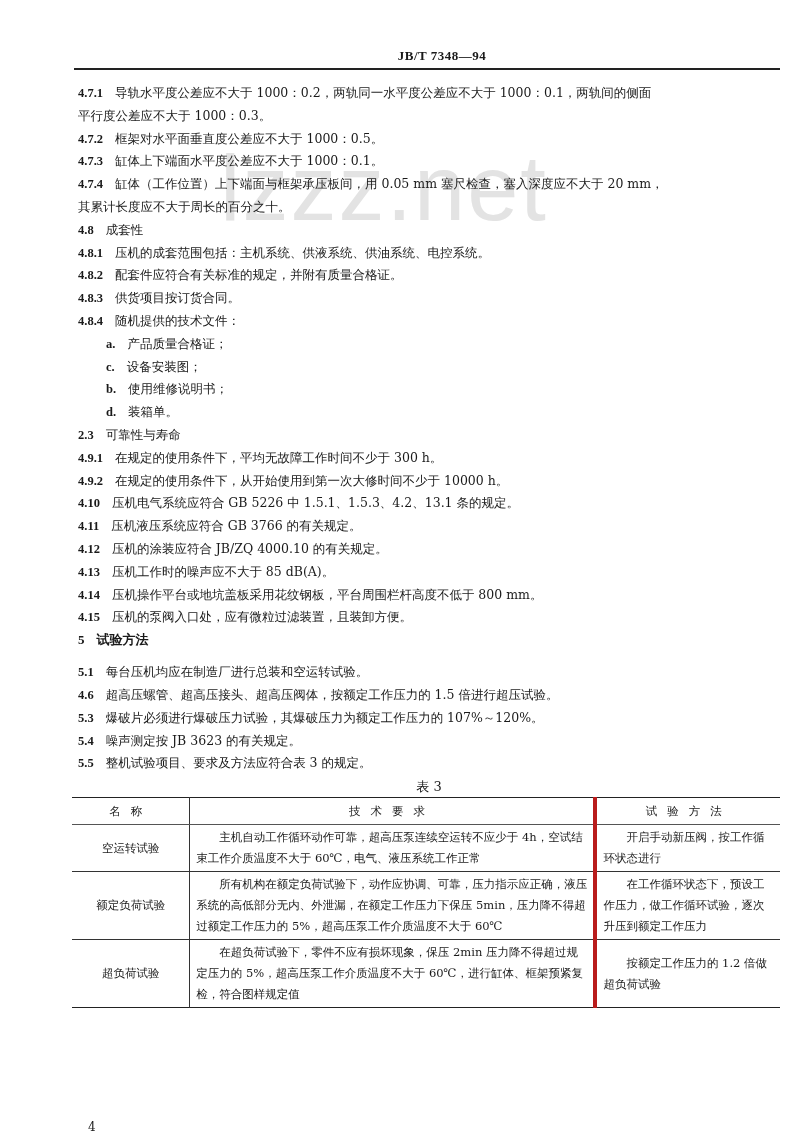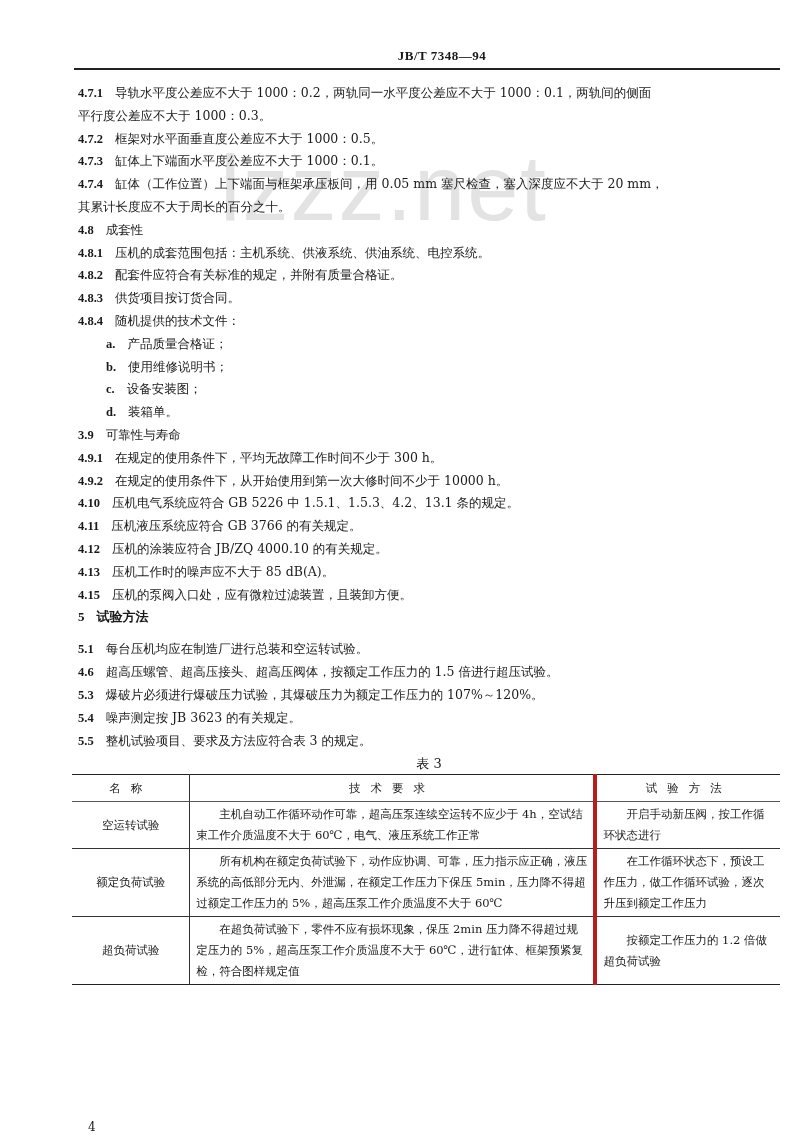--- a/index.html
+++ b/index.html
@@ -50,31 +50,32 @@
   <div class="line"><span class="num">4.7.3</span><span>缸体上下端面水平度公差应不大于 1000：0.1。</span></div>
   <div class="line"><span class="num">4.7.4</span><span>缸体（工作位置）上下端面与框架承压板间，用 0.05 mm 塞尺检查，塞入深度应不大于 20 mm，</span></div>
   <div class="line cont">其累计长度应不大于周长的百分之十。</div>
   <div class="line"><span class="num">4.8</span><span>成套性</span></div>
   <div class="line"><span class="num">4.8.1</span><span>压机的成套范围包括：主机系统、供液系统、供油系统、电控系统。</span></div>
   <div class="line"><span class="num">4.8.2</span><span>配套件应符合有关标准的规定，并附有质量合格证。</span></div>
   <div class="line"><span class="num">4.8.3</span><span>供货项目按订货合同。</span></div>
   <div class="line"><span class="num">4.8.4</span><span>随机提供的技术文件：</span></div>
 
   <div class="line indent-a"><span class="num">a.</span><span>产品质量合格证；</span></div>
+  <div class="line indent-a"><span class="num">c.</span><span>设备安装图；</span></div>
   <div class="line indent-a"><span class="num">b.</span><span>使用维修说明书；</span></div>
-  <div class="line indent-a"><span class="num">c.</span><span>设备安装图；</span></div>
   <div class="line indent-a"><span class="num">d.</span><span>装箱单。</span></div>
 
-  <div class="line"><span class="num">3.9</span><span>可靠性与寿命</span></div>
+  <div class="line"><span class="num">2.3</span><span>可靠性与寿命</span></div>
   <div class="line"><span class="num">4.9.1</span><span>在规定的使用条件下，平均无故障工作时间不少于 300 h。</span></div>
   <div class="line"><span class="num">4.9.2</span><span>在规定的使用条件下，从开始使用到第一次大修时间不少于 10000 h。</span></div>
   <div class="line"><span class="num">4.10</span><span>压机电气系统应符合 GB 5226 中 1.5.1、1.5.3、4.2、13.1 条的规定。</span></div>
   <div class="line"><span class="num">4.11</span><span>压机液压系统应符合 GB 3766 的有关规定。</span></div>
   <div class="line"><span class="num">4.12</span><span>压机的涂装应符合 JB/ZQ 4000.10 的有关规定。</span></div>
   <div class="line"><span class="num">4.13</span><span>压机工作时的噪声应不大于 85 dB(A)。</span></div>
+  <div class="line"><span class="num">4.14</span><span>压机操作平台或地坑盖板采用花纹钢板，平台周围栏杆高度不低于 800 mm。</span></div>
   <div class="line"><span class="num">4.15</span><span>压机的泵阀入口处，应有微粒过滤装置，且装卸方便。</span></div>
 
   <div class="section-title"><span class="num">5</span><span>试验方法</span></div>
   <div class="gap"></div>
   <div class="line"><span class="num">5.1</span><span>每台压机均应在制造厂进行总装和空运转试验。</span></div>
   <div class="line"><span class="num">4.6</span><span>超高压螺管、超高压接头、超高压阀体，按额定工作压力的 1.5 倍进行超压试验。</span></div>
   <div class="line"><span class="num">5.3</span><span>爆破片必须进行爆破压力试验，其爆破压力为额定工作压力的 107%～120%。</span></div>
   <div class="line"><span class="num">5.4</span><span>噪声测定按 JB 3623 的有关规定。</span></div>
   <div class="line"><span class="num">5.5</span><span>整机试验项目、要求及方法应符合表 3 的规定。</span></div>
 

